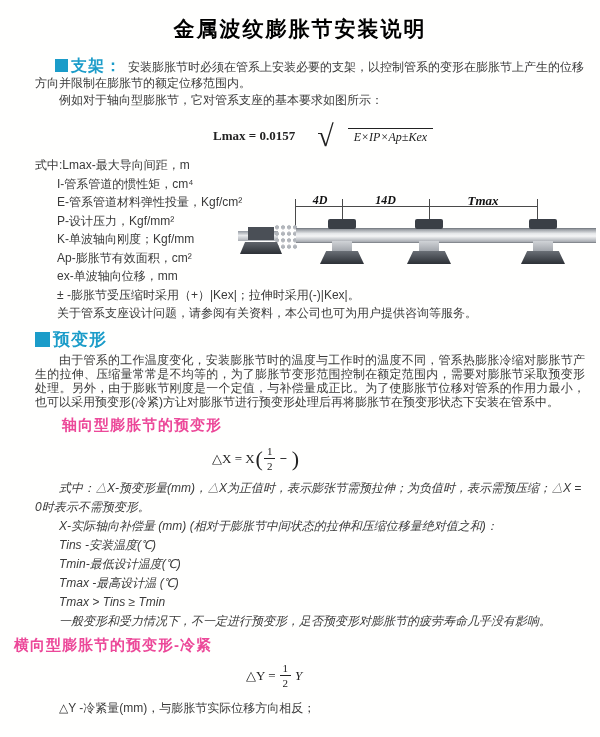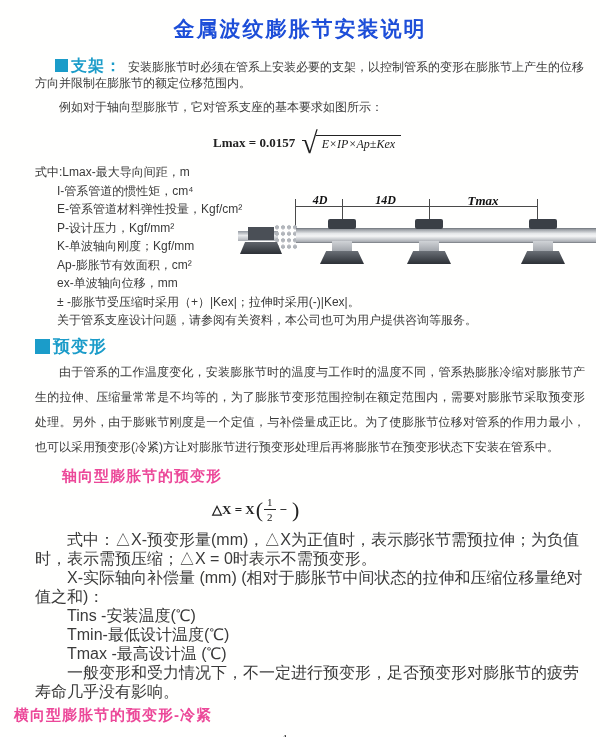--- a/index.html
+++ b/index.html
@@ -9,38 +9,38 @@
     background:#fffffe;
     font-family:"Liberation Sans", sans-serif;
     color:#3a3a3a;
     overflow:hidden;
   }
   .title{
     margin:14px 0 0 0;
     text-align:center;
     font-size:21px;
     font-weight:bold;
-    color:#1d4ed8;
+    color:#000000;
     letter-spacing:2px;
     line-height:30px;
   }
   .body-text{font-size:12px;line-height:16px;}
   .para1{margin:14px 15px 0 35px;text-indent:20px;}
   .bullet{
     display:inline-block;width:13px;height:13px;
     background:#1b9cc9;margin-right:3px;vertical-align:-1px;
   }
   .sec-head-inline{
     font-size:16px;font-weight:bold;color:#1b9cc9;
     margin-right:6px;letter-spacing:1px;
   }
-  .para2{margin:8px 15px 0 35px;text-indent:24px;}
+  .para2{margin:1px 15px 0 35px;text-indent:24px;}
   
   .formula{font-family:"Liberation Serif", serif;color:#222;}
-  .formula1{margin:10px 0 0 213px;height:36px;display:flex;align-items:center;}
+  .formula1{margin:10px 0 0 213px;height:36px;display:flex;align-items:center;gap:16px;}
   .f-lhs{font-weight:bold;font-size:13px;}
   .radical{font-size:30px;font-weight:normal;line-height:30px;margin:0 -2px 0 6px;}
   .sqrt-frac{display:inline-flex;flex-direction:row;align-items:center;
     border-top:1.5px solid #222;padding:1px 6px 0 6px;}
   .frac{display:inline-flex;flex-direction:column;align-items:center;vertical-align:middle;}
   .frac .num{border-bottom:1px solid #222;padding:0 3px 1px 3px;}
   .frac .den{padding-top:1px;}
   .it{font-style:italic;font-size:12px;}
   
   .defs{margin:2px 15px 0 35px;font-size:12px;}
@@ -70,31 +70,31 @@
     clip-path:polygon(14% 0,86% 0,100% 100%,0 100%);}
   .anchor{position:absolute;left:2px;top:30px;width:42px;height:42px;}
   .anchor .a-clamp{position:absolute;left:8px;top:4px;width:26px;height:13px;background:#4a4f56;}
   .anchor .a-base{position:absolute;left:0;top:19px;width:42px;height:12px;
     background:linear-gradient(to bottom,#60656c,#2c3036);
     clip-path:polygon(12% 0,88% 0,100% 100%,0 100%);}
   
   .sec-head-block{margin:6px 0 0 35px;font-size:17px;font-weight:bold;
     color:#1b9cc9;letter-spacing:1px;line-height:22px;}
   .sec-head-block .bullet{width:15px;height:15px;vertical-align:-2px;}
-  .pre-para{margin:2px 15px 0 35px;font-size:12px;line-height:25px;
+  .pre-para{margin:2px 15px 0 35px;font-size:12px;line-height:14px;
     text-indent:2em;text-align:justify;}
   .sub-head{margin:6px 0 0 62px;font-size:15px;font-weight:bold;
     color:#ec4899;letter-spacing:1px;line-height:20px;}
   .sub-head2{margin:4px 0 0 14px;}
   .formula2{margin:8px 0 0 212px;height:32px;display:flex;align-items:center;font-size:13px;}
-  .f2-lhs{font-weight:bold;}
+  .f2-lhs{font-weight:normal;}
   .paren{font-size:22px;font-weight:normal;line-height:22px;margin:0 1px;}
   .f-op{margin:0 4px;font-weight:bold;}
   .frac .sm{font-size:11px;}
-  .notes{margin:4px 15px 0 35px;font-size:16px;}
+  .notes{margin:4px 15px 0 35px;font-size:12px;font-style:italic;}
   .note-p{margin:0;line-height:19px;text-indent:2em;}
   .formula3{margin:6px 0 0 246px;height:30px;display:flex;align-items:center;font-size:13px;}
   .final-note{margin:8px 15px 0 35px;font-size:12px;line-height:19px;text-indent:2em;}
 </style>
 </head>
 <body>
 
 <div class="page">
 
   <h1 class="title">金属波纹膨胀节安装说明</h1>
@@ -173,20 +173,21 @@
     <span class="f-op">−</span>
     <span class="paren">)</span>
   </div>
 
   <div class="notes">
       <p class="note-p">式中：△X-预变形量(mm)，△X为正值时，表示膨张节需预拉伸；为负值时，表示需预压缩；△X = 0时表示不需预变形。</p>
       <p class="note-p">X-实际轴向补偿量 (mm) (相对于膨胀节中间状态的拉伸和压缩位移量绝对值之和)：</p>
       <p class="note-p">Tins -安装温度(℃)</p>
       <p class="note-p">Tmin-最低设计温度(℃)</p>
       <p class="note-p">Tmax -最高设计温 (℃)</p>
+      <p class="note-p">Tmax &gt; Tins ≥ Tmin</p>
       <p class="note-p">一般变形和受力情况下，不一定进行预变形，足否预变形对膨胀节的疲劳寿命几乎没有影响。</p>
     </div>
 
   <div class="sub-head sub-head2">横向型膨胀节的预变形-冷紧</div>
 
   <div class="formula formula3">
     <span class="f2-lhs">△Y =</span>
     <span class="frac" style="margin:0 4px">
       <span class="num sm">1</span>
       <span class="den sm">2</span>

